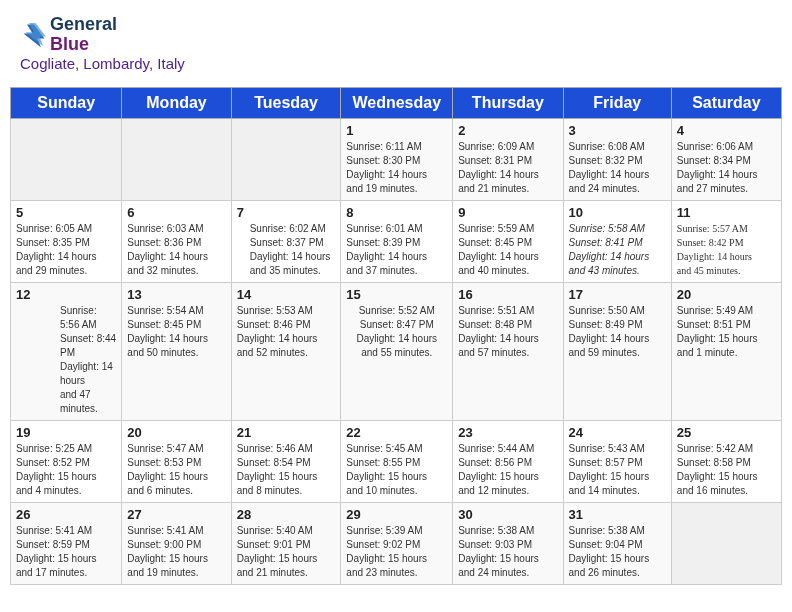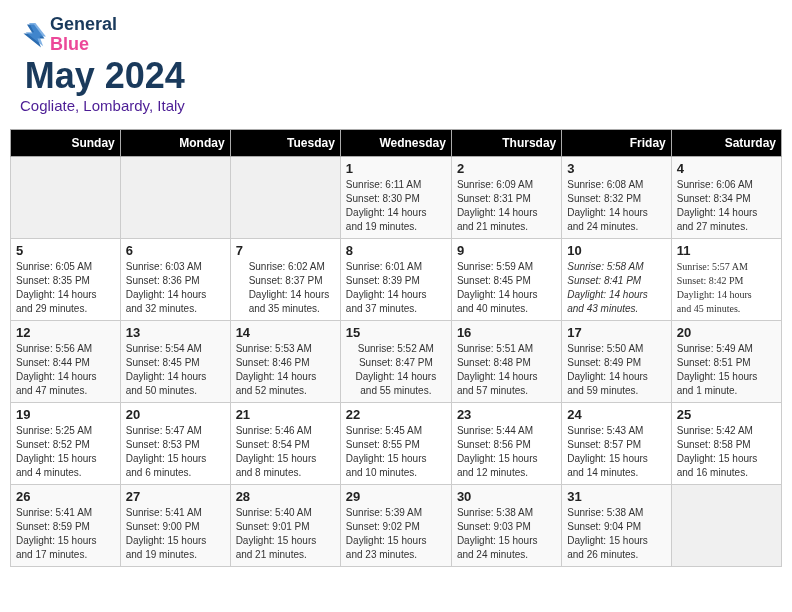--- a/index.html
+++ b/index.html
@@ -38,25 +38,25 @@
     .subtitle {
       font-size: 15px;
       color: #4c1d95;
     }
     table {
       width: 100%;
       border-collapse: collapse;
       font-size: 11px;
     }
     thead tr th {
-      background-color: #000000;
+      background-color: #1d4ed8;
       color: #fff;
-      text-align: right;
+      text-align: center;
       padding: 6px 5px;
-      font-size: 12px;
+      font-size: 16px;
       font-weight: bold;
       border: 1px solid #aaa;
     }
     tbody tr td {
       border: 1px solid #ccc;
       vertical-align: top;
       padding: 4px 5px;
       width: 113px;
       min-height: 80px;
       height: 80px;
@@ -84,25 +84,24 @@
 <body>
 
 <div class="header">
   <div class="logo">
     <svg class="logo-icon" viewBox="0 0 40 40">
       <polygon points="20,5 35,25 25,25 30,38 5,18 18,18 10,5" fill="#2b6cb0"></polygon>
       <polygon points="22,3 37,22 28,22 33,36 8,16 20,16 13,3" fill="#4a90d9" opacity="0.7"></polygon>
     </svg>
     <div>
       <div style="font-size:18px;font-weight:bold;color:#1a3a5c;line-height:1.1;">General</div>
-      <div style="font-size:18px;font-weight:bold;color:#ec4899;line-height:1.1;">Blue</div>
+      <div style="font-size:18px;font-weight:bold;color:#701a75;line-height:1.1;">Blue</div>
     </div>
   </div>
   <div class="title-block">
-    <div class="month-title">May 2024</div>
     <div class="subtitle">Cogliate, Lombardy, Italy</div>
   </div>
 </div>
 
 <table>
   <thead>
     <tr id="header-row">
     <th>Sunday</th>
         <th>Monday</th>
         <th>Tuesday</th>
@@ -193,21 +192,21 @@
           <div class="day-num">11</div>
           <div class="day-info" style="white-space: pre-line; font-family: Liberation Serif, serif;">Sunrise: 5:57 AM
 Sunset: 8:42 PM
 Daylight: 14 hours
 and 45 minutes.</div>
         </td>
       </tr>
       <tr>
         <td>
           <div class="day-num">12</div>
-          <div class="day-info" style="white-space: pre-line;">Sunrise: 5:56 AM
+          <div class="day-info" style="white-space: pre-line; margin-left: 44px;">Sunrise: 5:56 AM
 Sunset: 8:44 PM
 Daylight: 14 hours
 and 47 minutes.</div>
         </td>
         <td>
           <div class="day-num">13</div>
           <div class="day-info" style="white-space: pre-line;">Sunrise: 5:54 AM
 Sunset: 8:45 PM
 Daylight: 14 hours
 and 50 minutes.</div>

